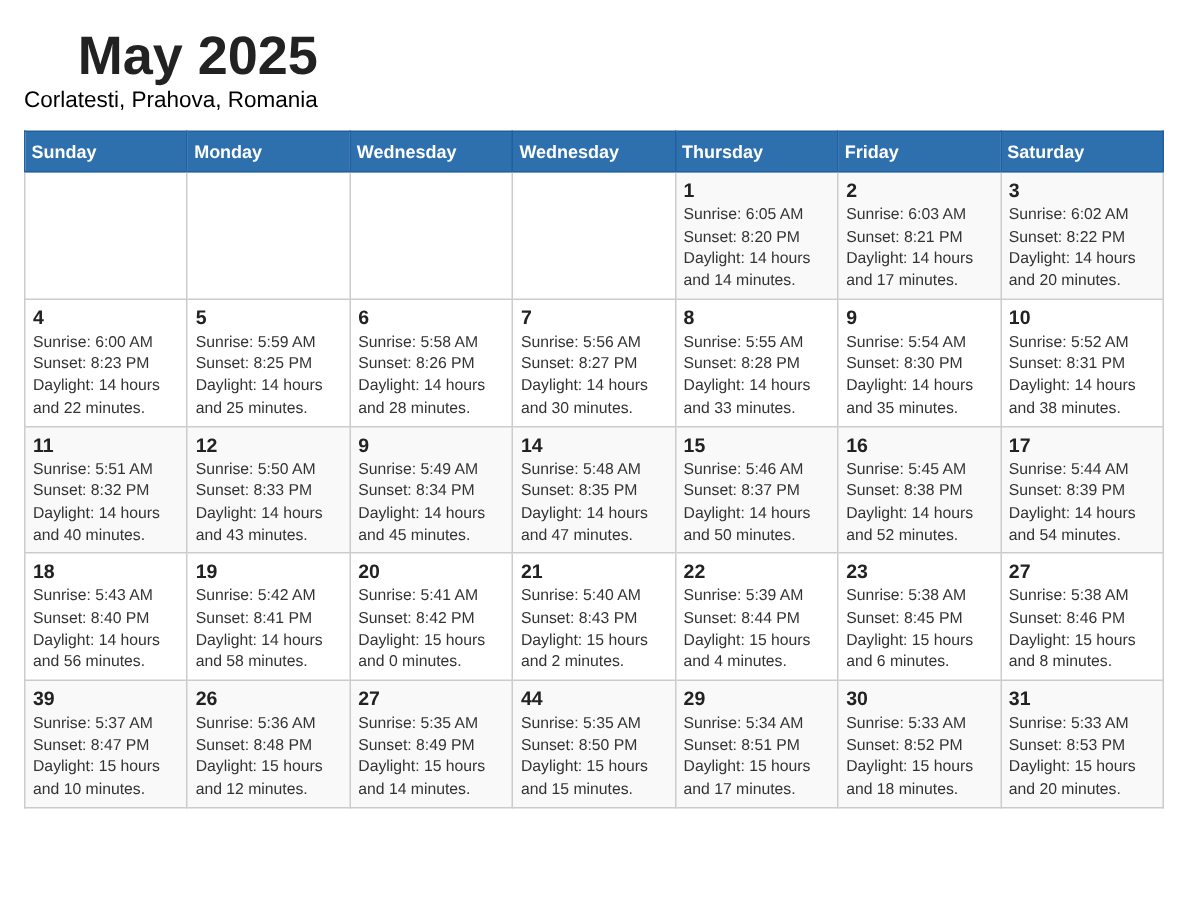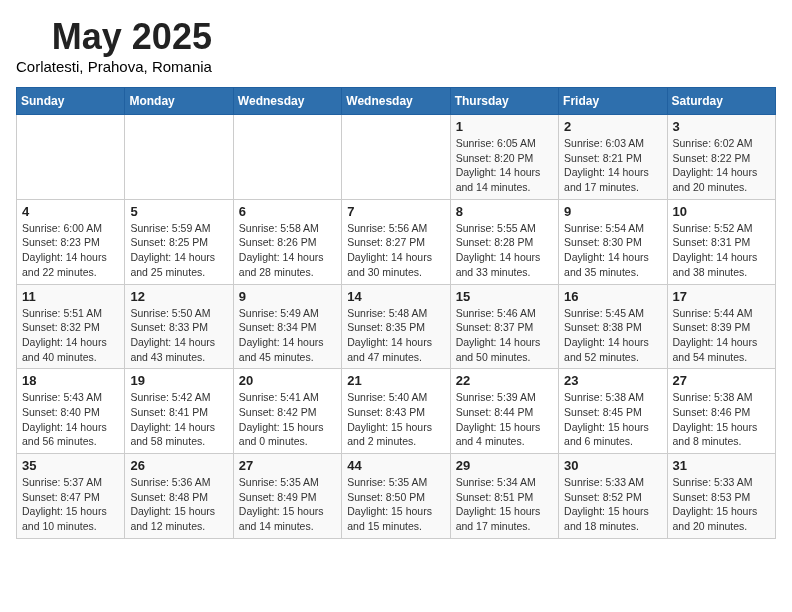--- a/index.html
+++ b/index.html
@@ -203,21 +203,21 @@
           <div class="day-num">23</div>
           <div class="day-info">Sunrise: 5:38 AM<br>Sunset: 8:45 PM<br>Daylight: 15 hours<br>and 6 minutes.</div>
         </td>
         <td>
           <div class="day-num">27</div>
           <div class="day-info">Sunrise: 5:38 AM<br>Sunset: 8:46 PM<br>Daylight: 15 hours<br>and 8 minutes.</div>
         </td>
       </tr>
       <tr>
         <td>
-          <div class="day-num">35</div>
+          <div class="day-num">39</div>
           <div class="day-info">Sunrise: 5:37 AM<br>Sunset: 8:47 PM<br>Daylight: 15 hours<br>and 10 minutes.</div>
         </td>
         <td>
           <div class="day-num">26</div>
           <div class="day-info">Sunrise: 5:36 AM<br>Sunset: 8:48 PM<br>Daylight: 15 hours<br>and 12 minutes.</div>
         </td>
         <td>
           <div class="day-num">27</div>
           <div class="day-info">Sunrise: 5:35 AM<br>Sunset: 8:49 PM<br>Daylight: 15 hours<br>and 14 minutes.</div>
         </td>

